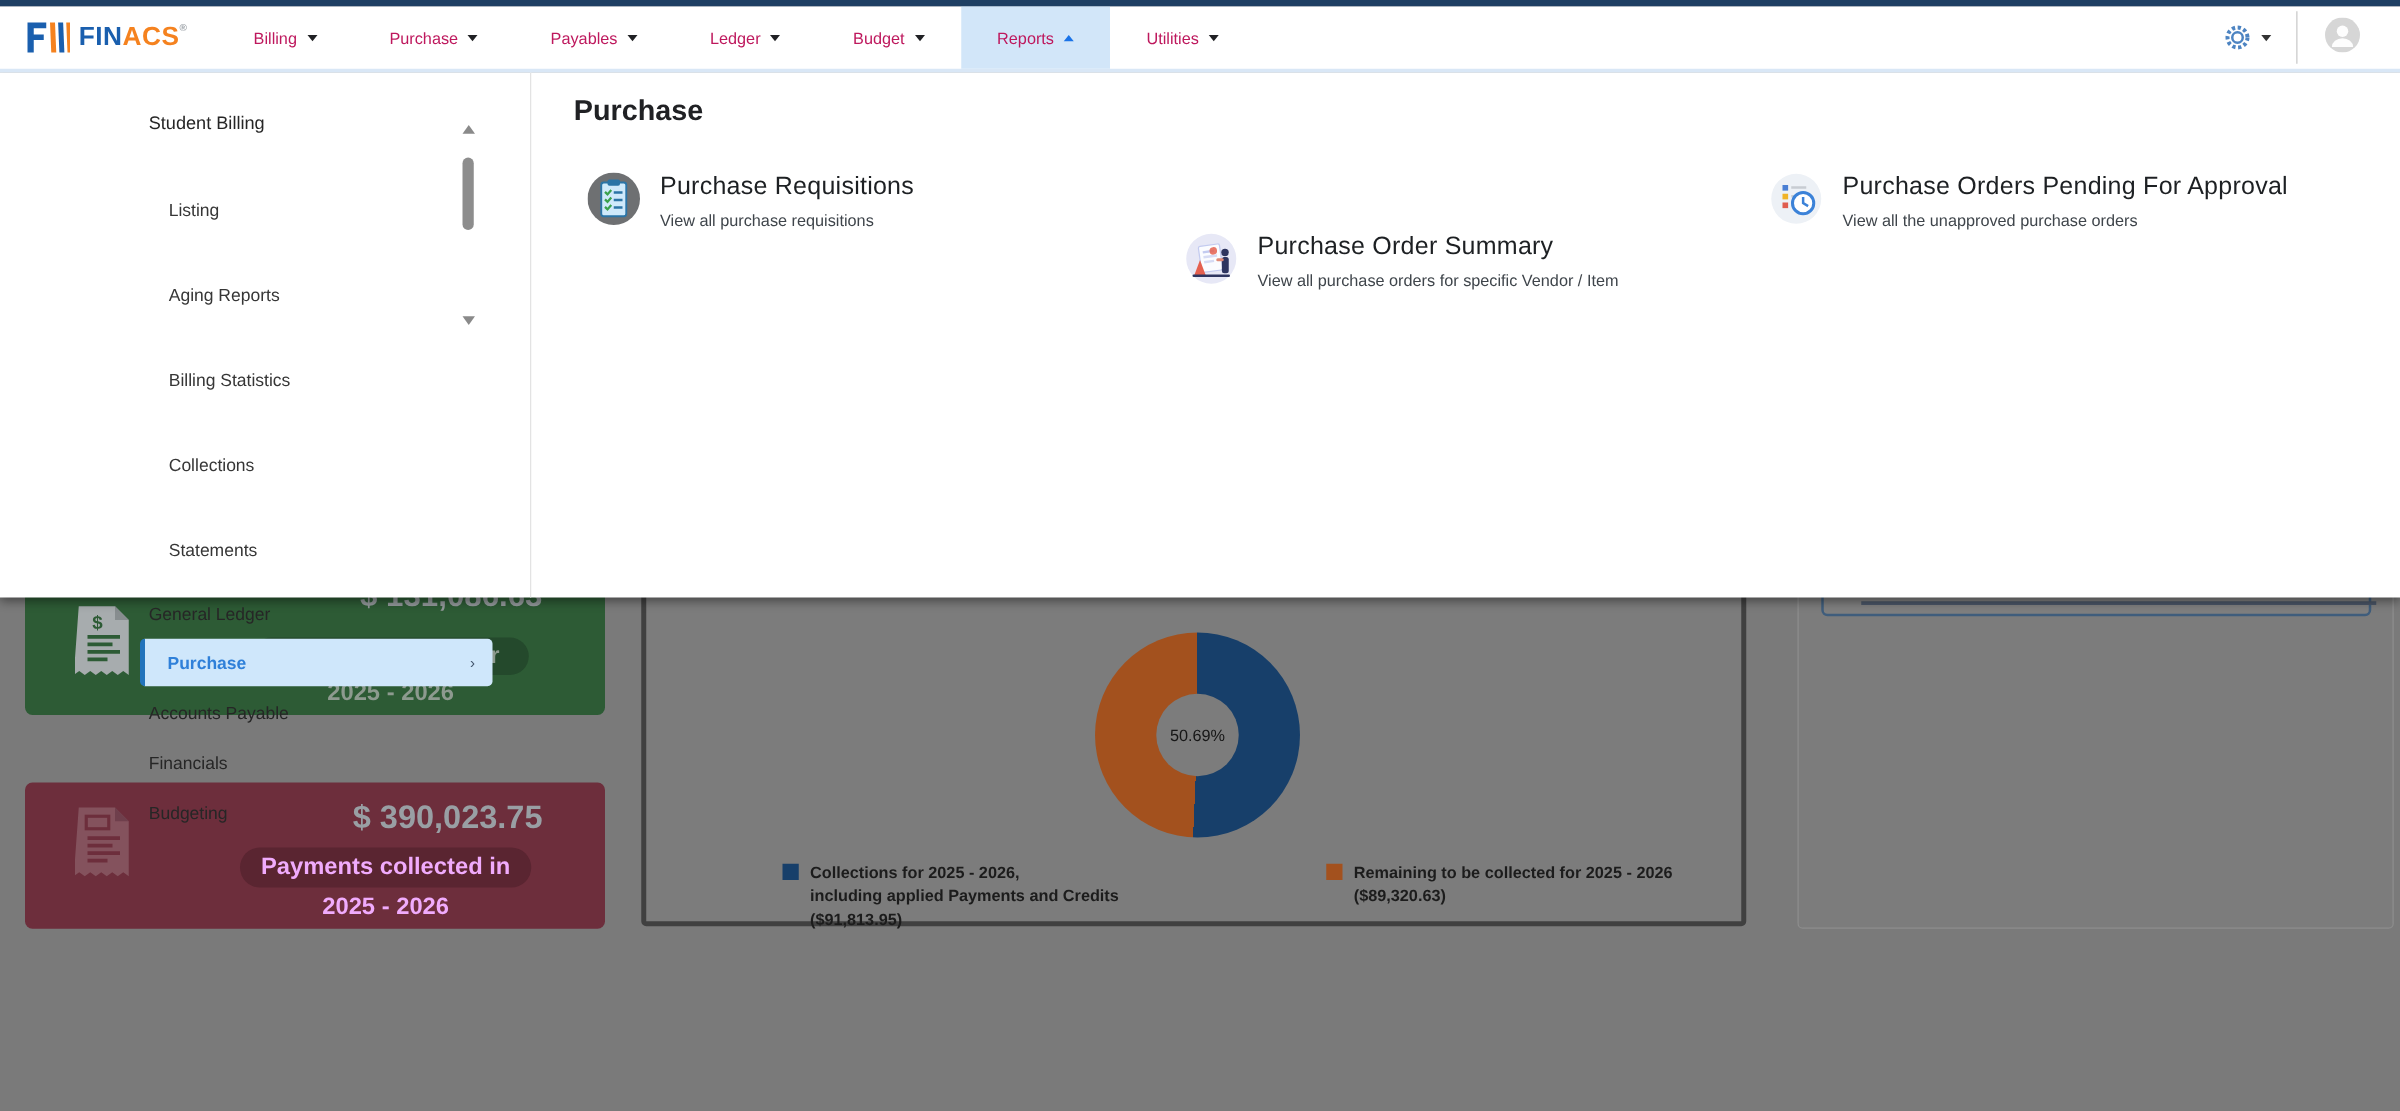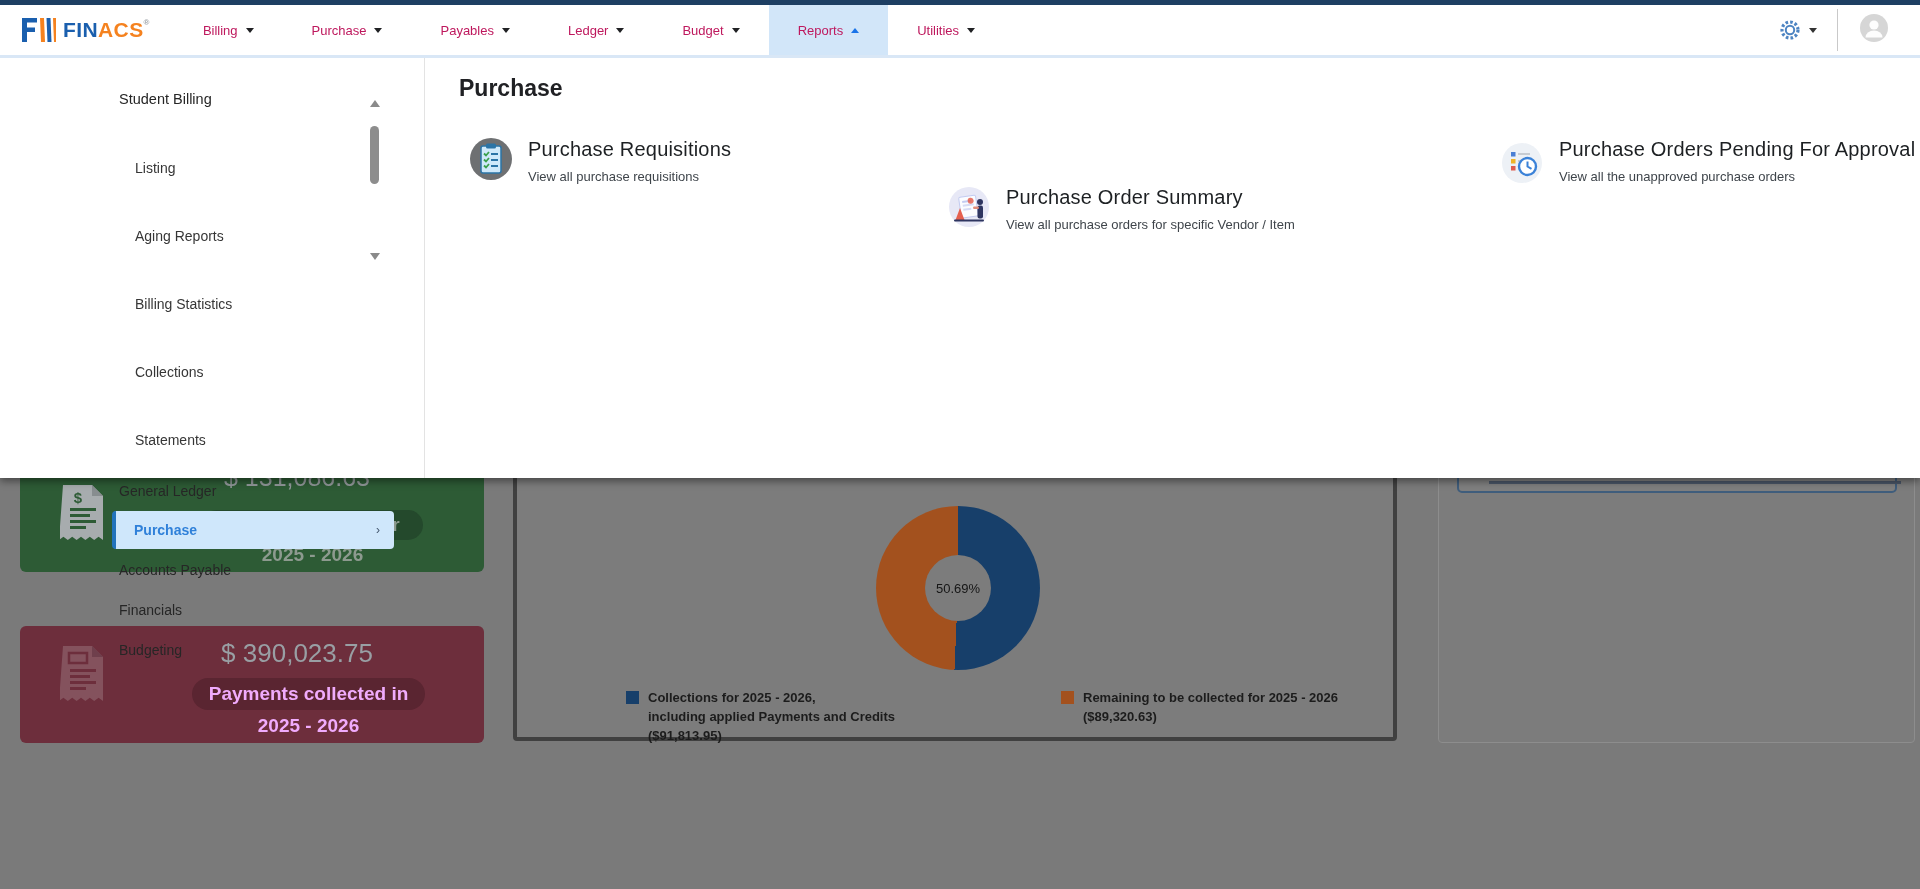--- a/index.html
+++ b/index.html
@@ -45,30 +45,30 @@
                  padding:0 14px 0 18px; cursor:pointer; }
   .sb-selected .lbl { font-size:14px; font-weight:bold; color:#2f80d9; }
   .sb-selected .arr { color:#44576e; font-size:12px; line-height:1; }
   .scrollbar { position:absolute; left:368px; top:42px; width:13px; height:160px; }
   .sb-up   { position:absolute; top:0; left:2px; width:0; height:0; border-left:5px solid transparent; border-right:5px solid transparent; border-bottom:7px solid #8a8a8a; }
   .sb-thumb{ position:absolute; top:26px; left:2px; width:9px; height:58px; background:#8d8d8d; border-radius:5px; }
   .sb-down { position:absolute; bottom:0; left:2px; width:0; height:0; border-left:5px solid transparent; border-right:5px solid transparent; border-top:7px solid #8a8a8a; }
 
   .panel-title { position:absolute; left:459px; top:17px; font-size:23px; font-weight:600; color:#202124; }
   .report-card { position:absolute; top:80px; display:flex; gap:16px; cursor:pointer; }
-  .rc1 { left:470px; } .rc2 { left:948px;margin-top:48px; } .rc3 { left:1501px;align-items:flex-end; }
+  .rc1 { left:470px; } .rc2 { left:948px;margin-top:48px; } .rc3 { left:1416px; }
   .rc-icon { width:42px; height:42px; flex:none; }
   .rc-title { font-size:20px; font-weight:400; color:#1d2023; letter-spacing:.2px; }
   .rc-desc { font-size:13px; color:#3f454b; margin-top:8px; }
 
   
   .dash-card { position:absolute; border-radius:6px; z-index:1; }
   #invoiceCard  { left:20px; top:462px; width:464px; height:110px; }
   #paymentsCard { left:20px; top:626px; width:464px; height:117px; }
-  .amount { position:absolute; left:140px; right:50px; text-align:center; font-weight:normal; }
+  .amount { position:absolute; left:140px; right:50px; text-align:right; font-weight:bold; }
   .inv-amount { top:1px;  font-size:25px; color:#93999b; }
   .pay-amount { top:12px; font-size:26px; color:#999fa4; }
   .pill { position:absolute; border-radius:16px; font-weight:bold; font-size:19px; text-align:center; }
   .inv-pill { left:182px; top:48px; width:221px; height:30px; line-height:30px; background:#24492c; color:#8d9a8f; }
   .pay-pill { left:172px; top:52px; width:233px; height:32px; line-height:32px; background:#5a2531; color:#f0abfc; }
   .money-icon { position:absolute; left:40px; }
   .inv-icon { top:22px; } .pay-icon { top:19px; }
 
   #chartCard { left:513px; top:462px; width:884px; height:279px; background:#7c7c7c; border:4px solid #404040; border-radius:4px; }
   .donut { position:absolute; left:359px; top:40px; width:164px; height:164px; border-radius:50%; }

